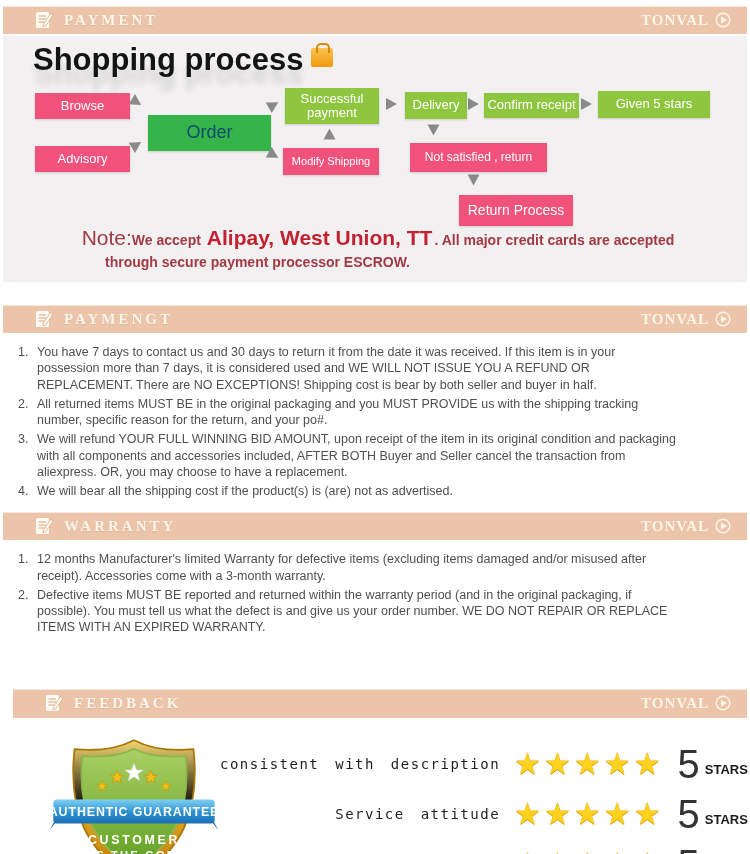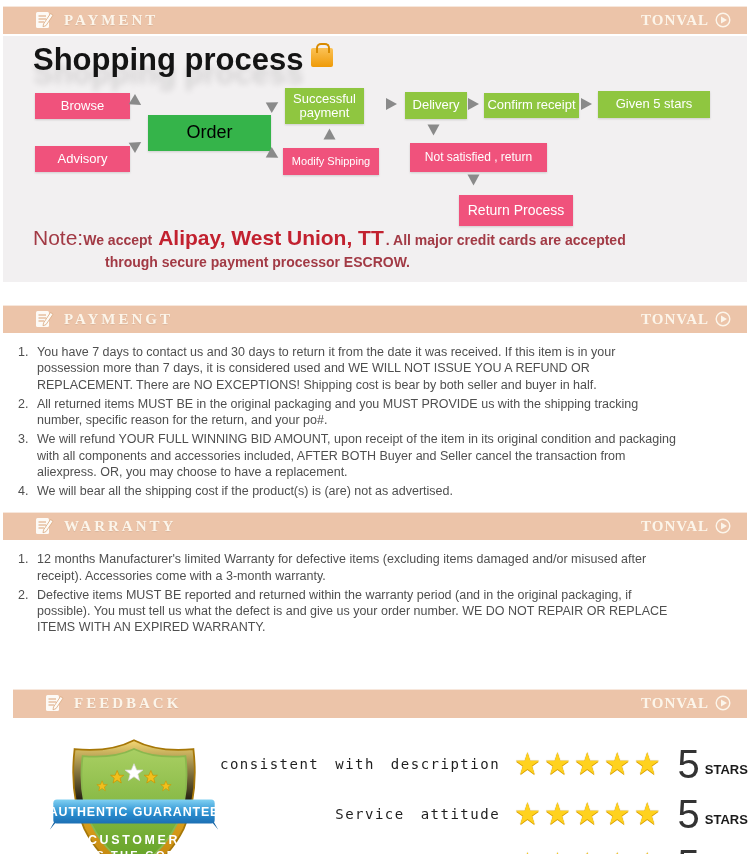--- a/index.html
+++ b/index.html
@@ -29,22 +29,22 @@
 
   .node { position:absolute; display:flex; align-items:center; justify-content:center;
           text-align:center; border-radius:0; color:#fff; font-weight:normal; font-size:13px;
           line-height:1.1; box-shadow:0 1px 2px rgba(0,0,0,.15); }
   .pink   { background:#f0527c; }
   .green  { background:#35b44a; }
   .lgreen { background:#8fc640; }
 
   .n-browse   { left:32px;  top:57px;  width:95px;  height:26px; }
   .n-advisory { left:32px;  top:110px; width:95px;  height:26px; }
-  .n-order    { left:145px; top:79px;  width:123px; height:36px; font-size:18px; color:#000000; }
-  .n-succ     { left:282px; top:52px;  width:79px;  height:36px; }
+  .n-order    { left:145px; top:79px;  width:123px; height:36px; font-size:18px; color:#0c4a6e; }
+  .n-succ     { left:282px; top:52px;  width:94px;  height:36px; }
   .n-modify   { left:280px; top:112px; width:96px;  height:27px; font-size:11px; }
   .n-delivery { left:402px; top:56px;  width:62px;  height:27px; }
   .n-confirm  { left:481px; top:57px;  width:95px;  height:25px; font-size:13px; }
   .n-given    { left:595px; top:55px;  width:112px; height:27px; }
   .n-notsat   { left:407px; top:107px; width:137px; height:29px; font-size:12px; }
   .n-return   { left:456px; top:159px; width:114px; height:31px; font-size:14px; }
 
   .tri { position:absolute; width:0; height:0; border-left:11px solid #8a8a8a;
          border-top:6px solid transparent; border-bottom:6px solid transparent; }
   .a-browse  { left:128px; top:60px;  transform:rotate(32deg); }
@@ -52,21 +52,21 @@
   .a-o-succ  { left:265px; top:63px;  transform:rotate(-30deg); }
   .a-o-mod   { left:265px; top:113px; transform:rotate(30deg); }
   .a-mod-up  { left:321px; top:92px;  transform:rotate(-90deg); }
   .a-succ-d  { left:383px; top:62px; }
   .a-d-down  { left:425px; top:88px;  transform:rotate(90deg); }
   .a-d-conf  { left:465px; top:62px; }
   .a-conf-g  { left:578px; top:62px; }
   .a-ns-down { left:465px; top:138px; transform:rotate(90deg); }
 
   .note { position:absolute; left:30px; top:190px; width:690px; color:#a23a45; }
-  .note-line1 { white-space:nowrap; }
+  .note-line1 { white-space:nowrap;text-align:center; }
   .note-label { font-size:21px; }
   .note-sm { font-size:14px; font-weight:bold; }
   .note-hl { font-size:21px; font-weight:bold; color:#c2212f; margin:0 2px 0 6px; }
   .note-line2 { margin:4px 0 0 72px; font-size:14px; font-weight:bold; }
 
   
   .terms { padding:11px 20px 8px 18px; color:#4f4f4f; font-size:12.5px; line-height:1.3; }
   .terms-1 { min-height:164px; }
   .terms-2 { min-height:96px; padding-bottom:26px; }
   .term { display:flex; margin-bottom:3px; }

